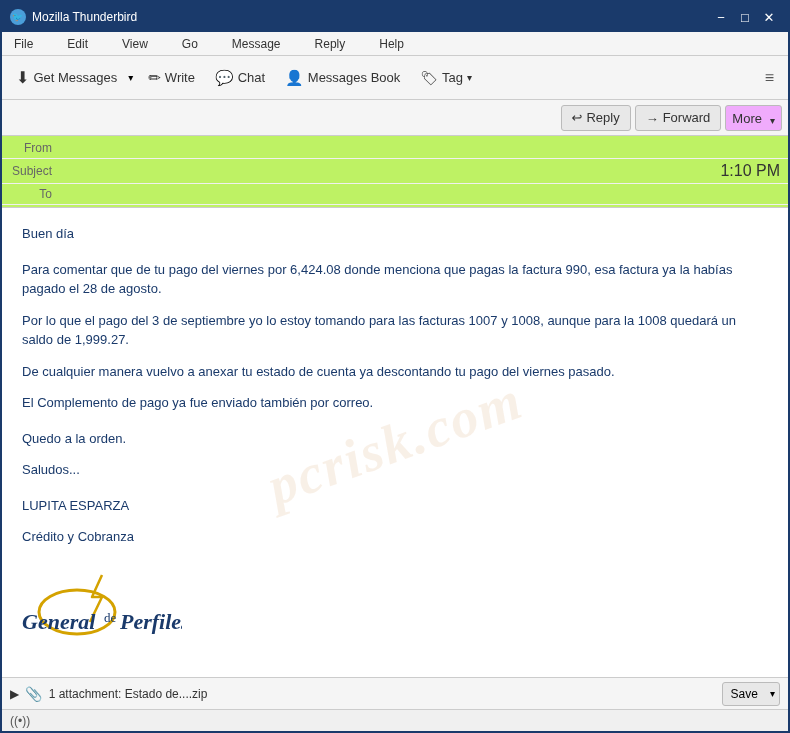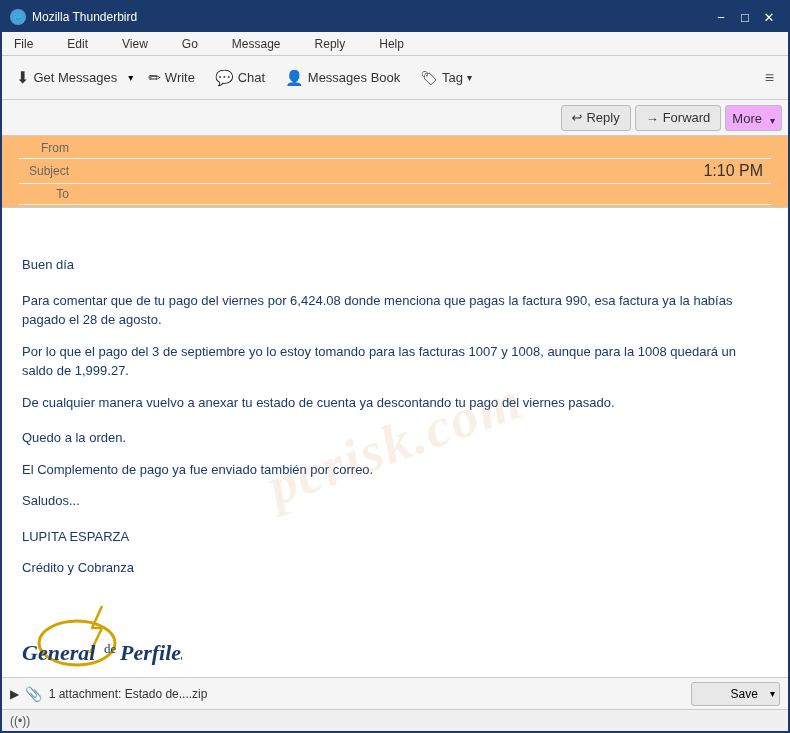--- a/index.html
+++ b/index.html
@@ -24,36 +24,36 @@
     .toolbar-btn-arrow { padding: 4px 3px; border-left: 1px solid #bbb; border: none; background: transparent; cursor: pointer; font-size: 10px; }
     .toolbar-spacer { flex: 1; }
     .toolbar-menu-btn { padding: 4px 8px; border: none; background: transparent; cursor: pointer; font-size: 16px; color: #555; }
 
     
     .action-bar { background: #f5f5f5; border-bottom: 1px solid #ccc; display: flex; align-items: center; justify-content: flex-end; padding: 4px 6px; height: 36px; gap: 4px; }
     .action-btn { display: flex; align-items: center; gap: 4px; padding: 4px 10px; border: 1px solid #bbb; background: #e8e8e8; cursor: pointer; font-size: 13px; color: #333; border-radius: 3px; height: 26px; }
     .more-btn { display: flex; align-items: flex-end; gap: 6px; padding: 4px 6px; border: 1px solid #bbb; background: #f0abfc; cursor: pointer; font-size: 13px; color: #333; border-radius: 3px; height: 26px; }
 
     
-    .header-fields { border-bottom: 1px solid #ccc; background: #fdba74; padding: 2px 17px; }
+    .header-fields { border-bottom: 1px solid #ccc; background: #bef264; padding: 2px 0; }
     .header-row { display: flex; align-items: center; padding: 3px 8px; border-bottom: 1px solid #f0f0f0; }
     .header-label { color: #666; font-size: 12px; width: 50px; text-align: right; padding-right: 8px; flex-shrink: 0; }
     .header-value { font-size: 12px; color: #333; flex: 1; }
     .header-time { font-size: 16px; color: #333; }
 
     
     .email-body { flex: 1; overflow-y: auto; padding: 16px 20px; background: #fff; position: relative; }
     .email-body p { margin-bottom: 12px; font-size: 13px; color: #1a3a6b; line-height: 1.5; }
-    .email-body p.greeting { margin-bottom: 16px; margin-top: 31px; }
+    .email-body p.greeting { margin-bottom: 16px; }
     .watermark { position: absolute; top: 50%; left: 50%; transform: translate(-50%, -50%) rotate(-20deg); font-size: 60px; color: rgba(200,120,120,0.15); font-weight: bold; pointer-events: none; white-space: nowrap; }
 
     
     .attachment-bar { background: #f5f5f5; border-top: 1px solid #ccc; display: flex; align-items: center; justify-content: space-between; padding: 4px 8px; height: 32px; }
     .attachment-left { display: flex; align-items: center; gap: 6px; font-size: 12px; color: #333; }
-    .attachment-save { display: flex; align-items: center; border: 1px solid #bbb; background: #e8e8e8; border-radius: 3px; height: 24px; padding-left: 31px; }
+    .attachment-save { display: flex; align-items: center; border: 1px solid #bbb; background: #e8e8e8; border-radius: 3px; height: 24px; }
     .save-btn { padding: 2px 8px; font-size: 12px; border: none; background: transparent; cursor: pointer; }
     .save-arrow { padding: 2px 4px; border-left: 1px solid #bbb; border: none; background: transparent; cursor: pointer; font-size: 10px; }
 
     
     .status-bar { background: #f0f0f0; border-top: 1px solid #ccc; display: flex; align-items: center; padding: 2px 8px; height: 22px; }
 
     
     .logo-svg-area { display: flex; align-items: center; gap: 4px; margin-top: 8px; }
   </style>
 </head>
@@ -148,23 +148,23 @@
     <div class="watermark" style="font-family: serif; font-style: italic; opacity: 0.12; color: #cc8844; font-size: 55px; letter-spacing: 2px;">pcrisk.com</div>
 
     <p class="greeting" style="color:#1a3a6b;">Buen día</p>
 
     <p style="color:#1a3a6b;">Para comentar que de tu pago del viernes por  6,424.08 donde menciona que pagas la factura 990, esa factura ya la habías pagado el 28 de agosto.</p>
 
     <p style="color:#1a3a6b;">Por lo que el pago del 3 de septiembre yo lo estoy tomando para las facturas 1007 y 1008, aunque para la 1008 quedará un saldo de 1,999.27.</p>
 
     <p style="color:#1a3a6b;">De cualquier manera vuelvo a anexar tu estado de cuenta ya descontando tu pago del viernes pasado.</p>
 
+    <p style="color:#1a3a6b;">El Complemento de pago ya fue enviado también por correo.</p>
+
     <p style="color:#1a3a6b; margin-top:16px;">Quedo a la orden.</p>
-
-    <p style="color:#1a3a6b;">El Complemento de pago ya fue enviado también por correo.</p>
 
     <p style="color:#1a3a6b; margin-top:12px;">Saludos...</p>
 
     <p style="color:#1a3a6b; font-weight:normal; margin-top:16px;">LUPITA ESPARZA</p>
 
     <p style="color:#1a3a6b; font-weight:normal; margin-top:4px;">Crédito y Cobranza</p>
 
 
     <div class="logo-svg-area" style="margin-top:20px; align-items: flex-start;">
       <svg width="160" height="70" viewBox="0 0 160 70">

